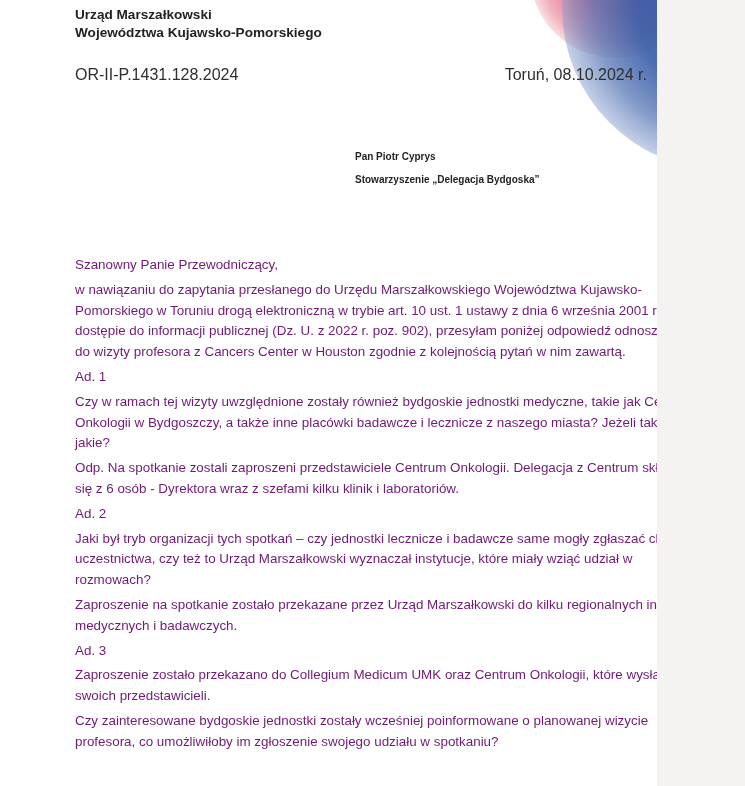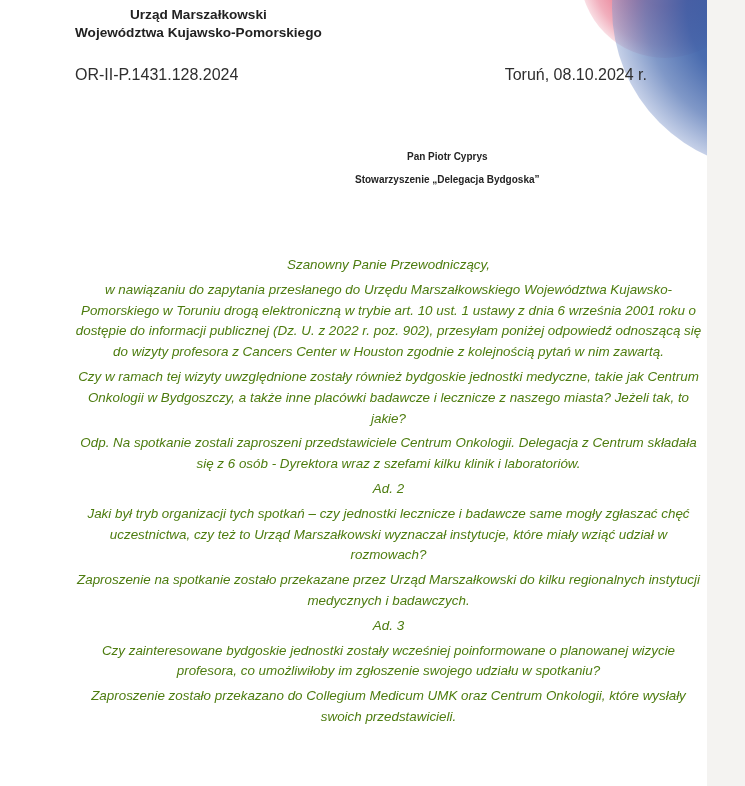--- a/index.html
+++ b/index.html
@@ -3,25 +3,24 @@
 <meta charset="utf-8">
 <style>
   html, body { margin: 0; padding: 0; }
   body {
     width: 745px; height: 786px;
     background: #f4f3f1;
     font-family: "Liberation Sans", "DejaVu Sans", sans-serif;
   }
   .page {
     position: relative;
-    width: 707px; height: 786px;
+    width: 657px; height: 786px;
     background: #ffffff;
     overflow: hidden;
     color: #2e2e2e;
-    text-align: center;
   }
   
   .decor { position: absolute; top: 0; right: 0; width: 745px; height: 220px; pointer-events: none; }
   .circle { position: absolute; border-radius: 50%; }
   .circle.pink {
     left: 618px; top: -112px; width: 170px; height: 170px;
     background: radial-gradient(circle,
       rgba(224,77,108,0.92) 28%,
       rgba(224,77,108,0.45) 60%,
       rgba(224,77,108,0.0) 78%);
@@ -48,22 +47,21 @@
   }
   .addressee {
     position: absolute; left: 355px; top: 146px;
     font-weight: bold; font-size: 10px; line-height: 22.5px;
     color: #242424;
   }
   
   .letter-body {
     position: absolute; left: 75px; top: 255px; width: 627px;
     font-size: 13.4px; line-height: 20.8px;
-    color: #4d7c0f;
-    font-style: italic;
+    color: #701a75;
   }
   .letter-body p { margin: 0 0 4px 0; }
   .letter-body p.ad-label { margin: 3px 0 4px 0; }
 </style>
 </head>
 <body>
 
 <div class="page">
 
   <div class="decor">
@@ -83,25 +81,26 @@
 
   <div class="addressee">
     <div>Pan Piotr Cyprys</div>
     <div>Stowarzyszenie „Delegacja Bydgoska”</div>
   </div>
 
   <div class="letter-body">
     <p>Szanowny Panie Przewodniczący,</p>
     <p>w nawiązaniu do zapytania przesłanego do Urzędu Marszałkowskiego Województwa Kujawsko-Pomorskiego w Toruniu drogą elektroniczną w trybie art. 10 ust. 1 ustawy z dnia 6 września 2001 roku o dostępie do informacji publicznej (Dz. U. z 2022 r. poz. 902), przesyłam poniżej odpowiedź odnoszącą się do wizyty profesora z Cancers Center w Houston zgodnie z kolejnością pytań w nim zawartą.</p>
 
+    <p class="ad-label">Ad. 1</p>
     <p>Czy w ramach tej wizyty uwzględnione zostały również bydgoskie jednostki medyczne, takie jak Centrum Onkologii w Bydgoszczy, a także inne placówki badawcze i lecznicze z naszego miasta? Jeżeli tak, to jakie?</p>
     <p>Odp. Na spotkanie zostali zaproszeni przedstawiciele Centrum Onkologii. Delegacja z Centrum składała się z 6 osób - Dyrektora wraz z szefami kilku klinik i laboratoriów.</p>
 
     <p class="ad-label">Ad. 2</p>
     <p>Jaki był tryb organizacji tych spotkań – czy jednostki lecznicze i badawcze same mogły zgłaszać chęć uczestnictwa, czy też to Urząd Marszałkowski wyznaczał instytucje, które miały wziąć udział w rozmowach?</p>
     <p>Zaproszenie na spotkanie zostało przekazane przez Urząd Marszałkowski do kilku regionalnych instytucji medycznych i badawczych.</p>
 
     <p class="ad-label">Ad. 3</p>
+    <p>Zaproszenie zostało przekazano do Collegium Medicum UMK oraz Centrum Onkologii, które wysłały swoich przedstawicieli.</p>
     <p>Czy zainteresowane bydgoskie jednostki zostały wcześniej poinformowane o planowanej wizycie profesora, co umożliwiłoby im zgłoszenie swojego udziału w spotkaniu?</p>
-    <p>Zaproszenie zostało przekazano do Collegium Medicum UMK oraz Centrum Onkologii, które wysłały swoich przedstawicieli.</p>
   </div>
 
 </div>
 
 </body></html>

